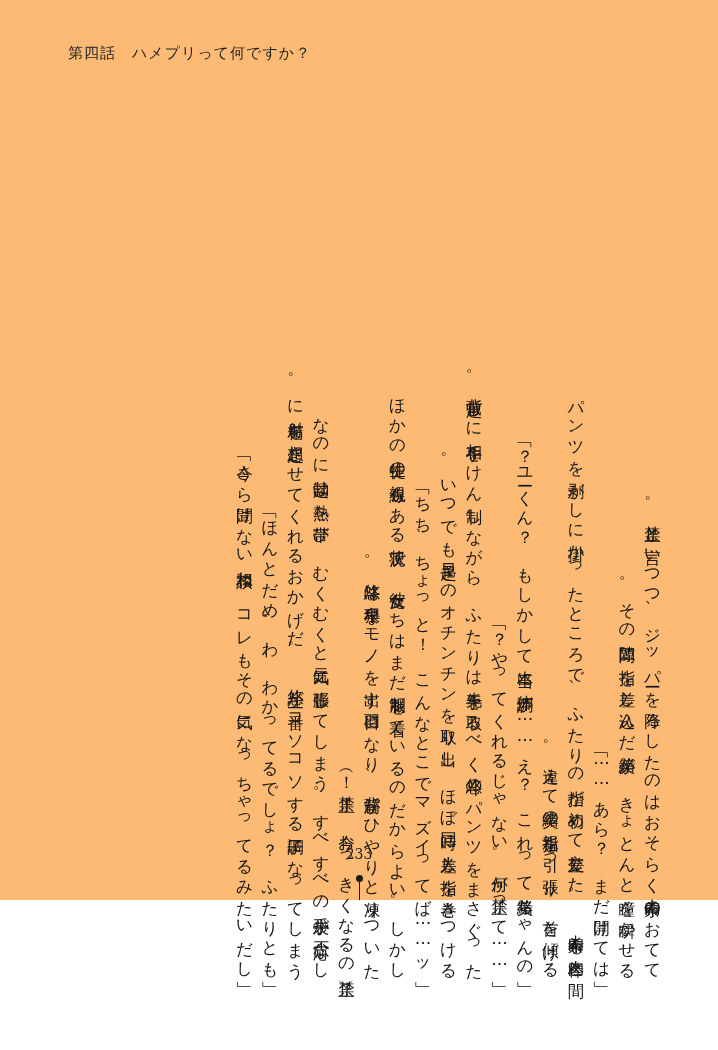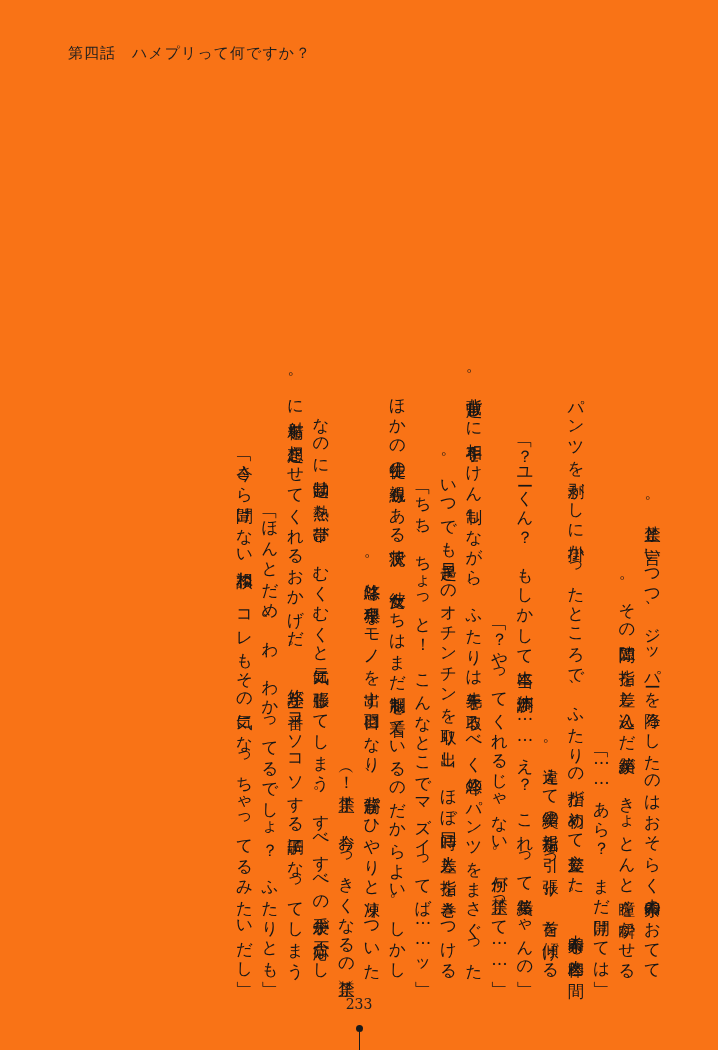--- a/index.html
+++ b/index.html
@@ -11,22 +11,22 @@
     width: 718px;
     height: 1050px;
     overflow: hidden;
     font-family: "DejaVu Serif", "Liberation Serif", serif;
     color: #1a1a1a;
   }
 
   #page {
     position: relative;
     width: 718px;
-    height: 1050px;
-    background: #f97316;
+    height: 900px;
+    background: #fdba74;
   }
 
   
   #chapter-heading {
     position: absolute;
     top: 44px;
     left: 68px;
     font-size: 15px;
     letter-spacing: 1px;
     color: #1f1f1f;

